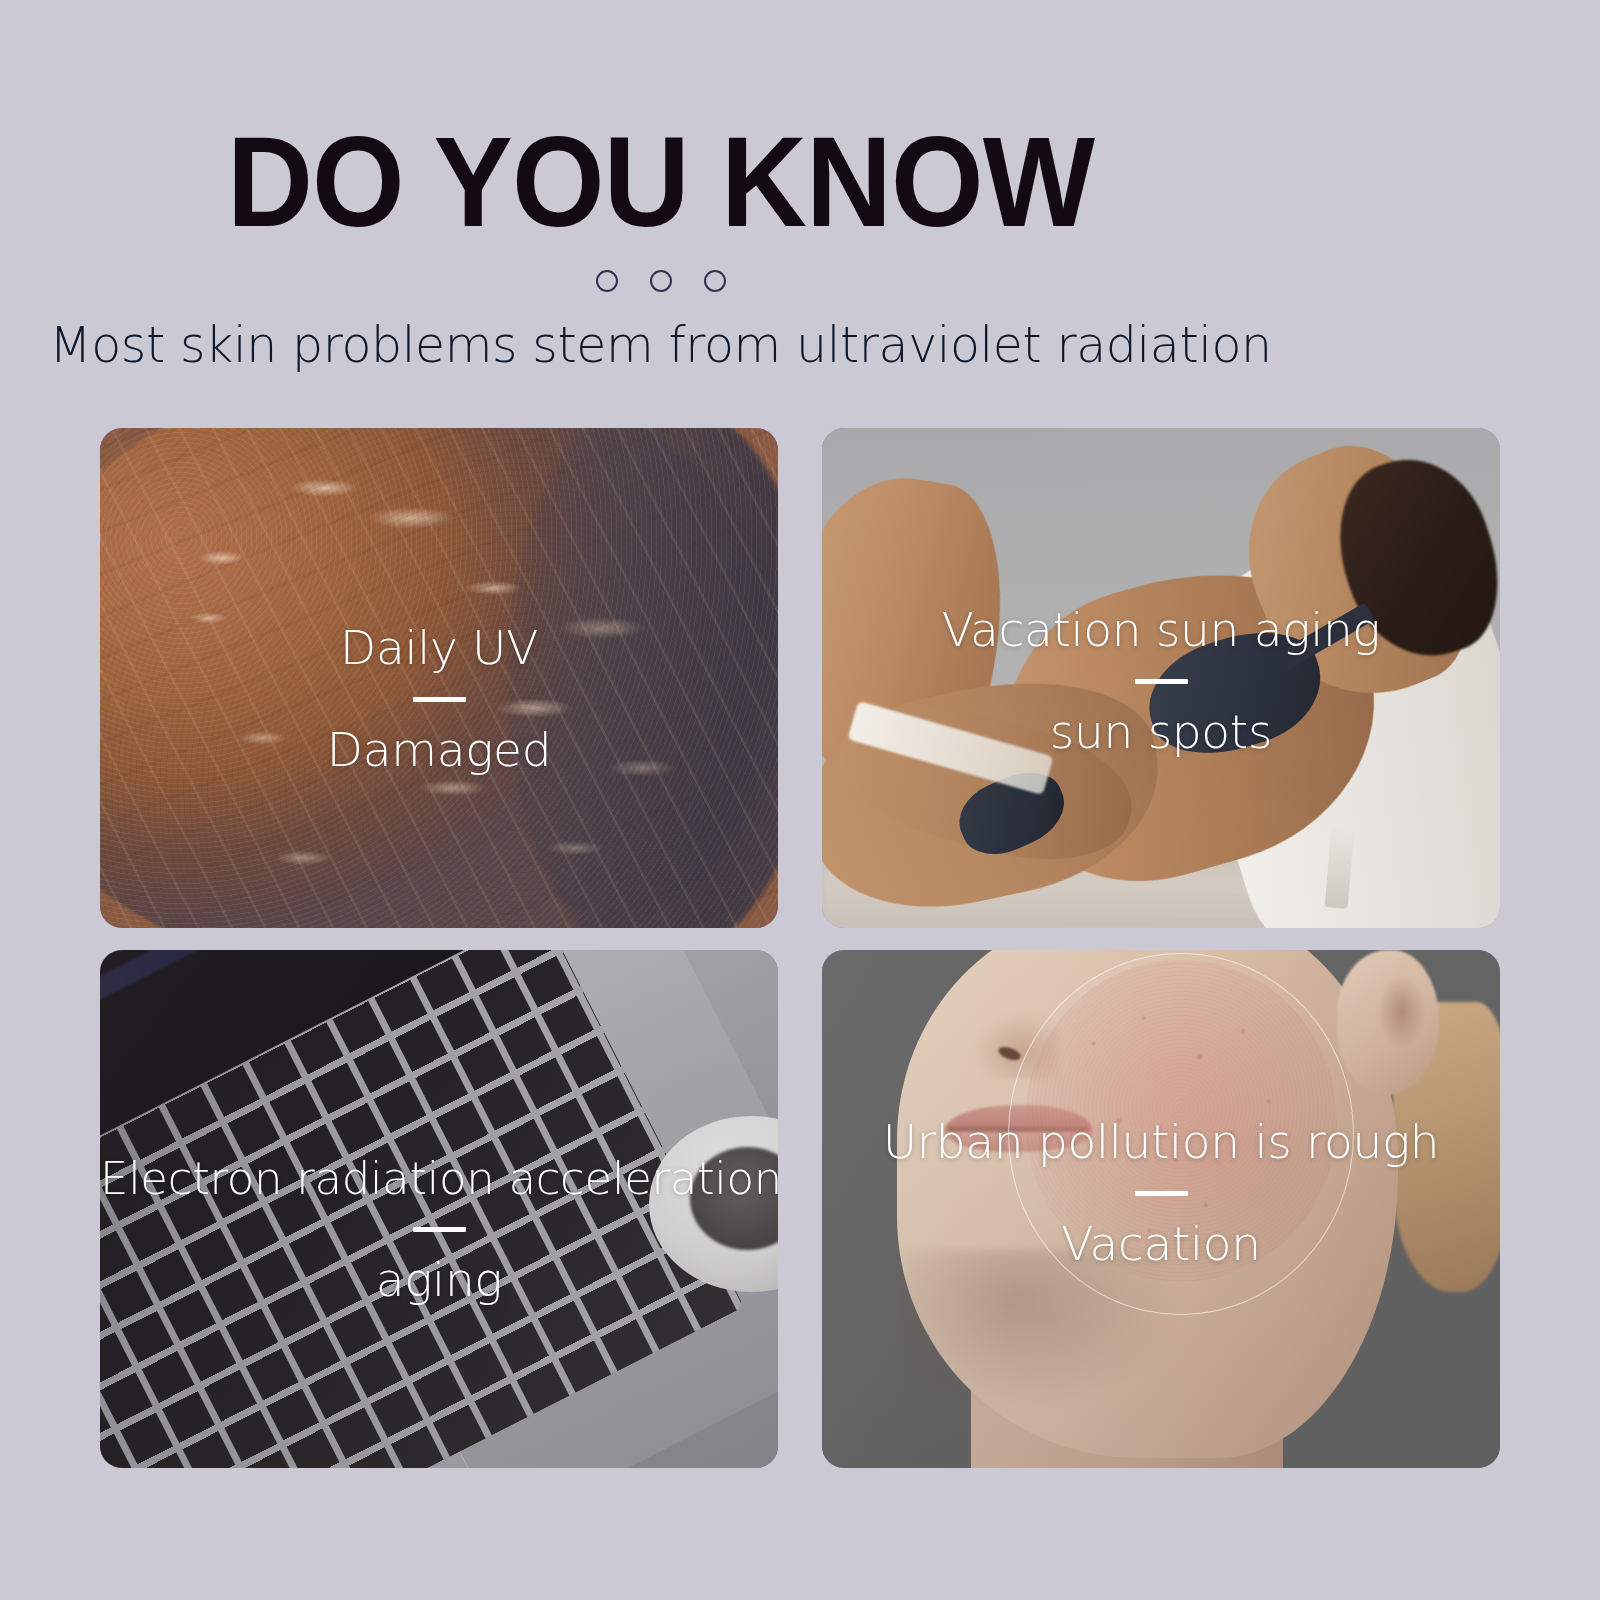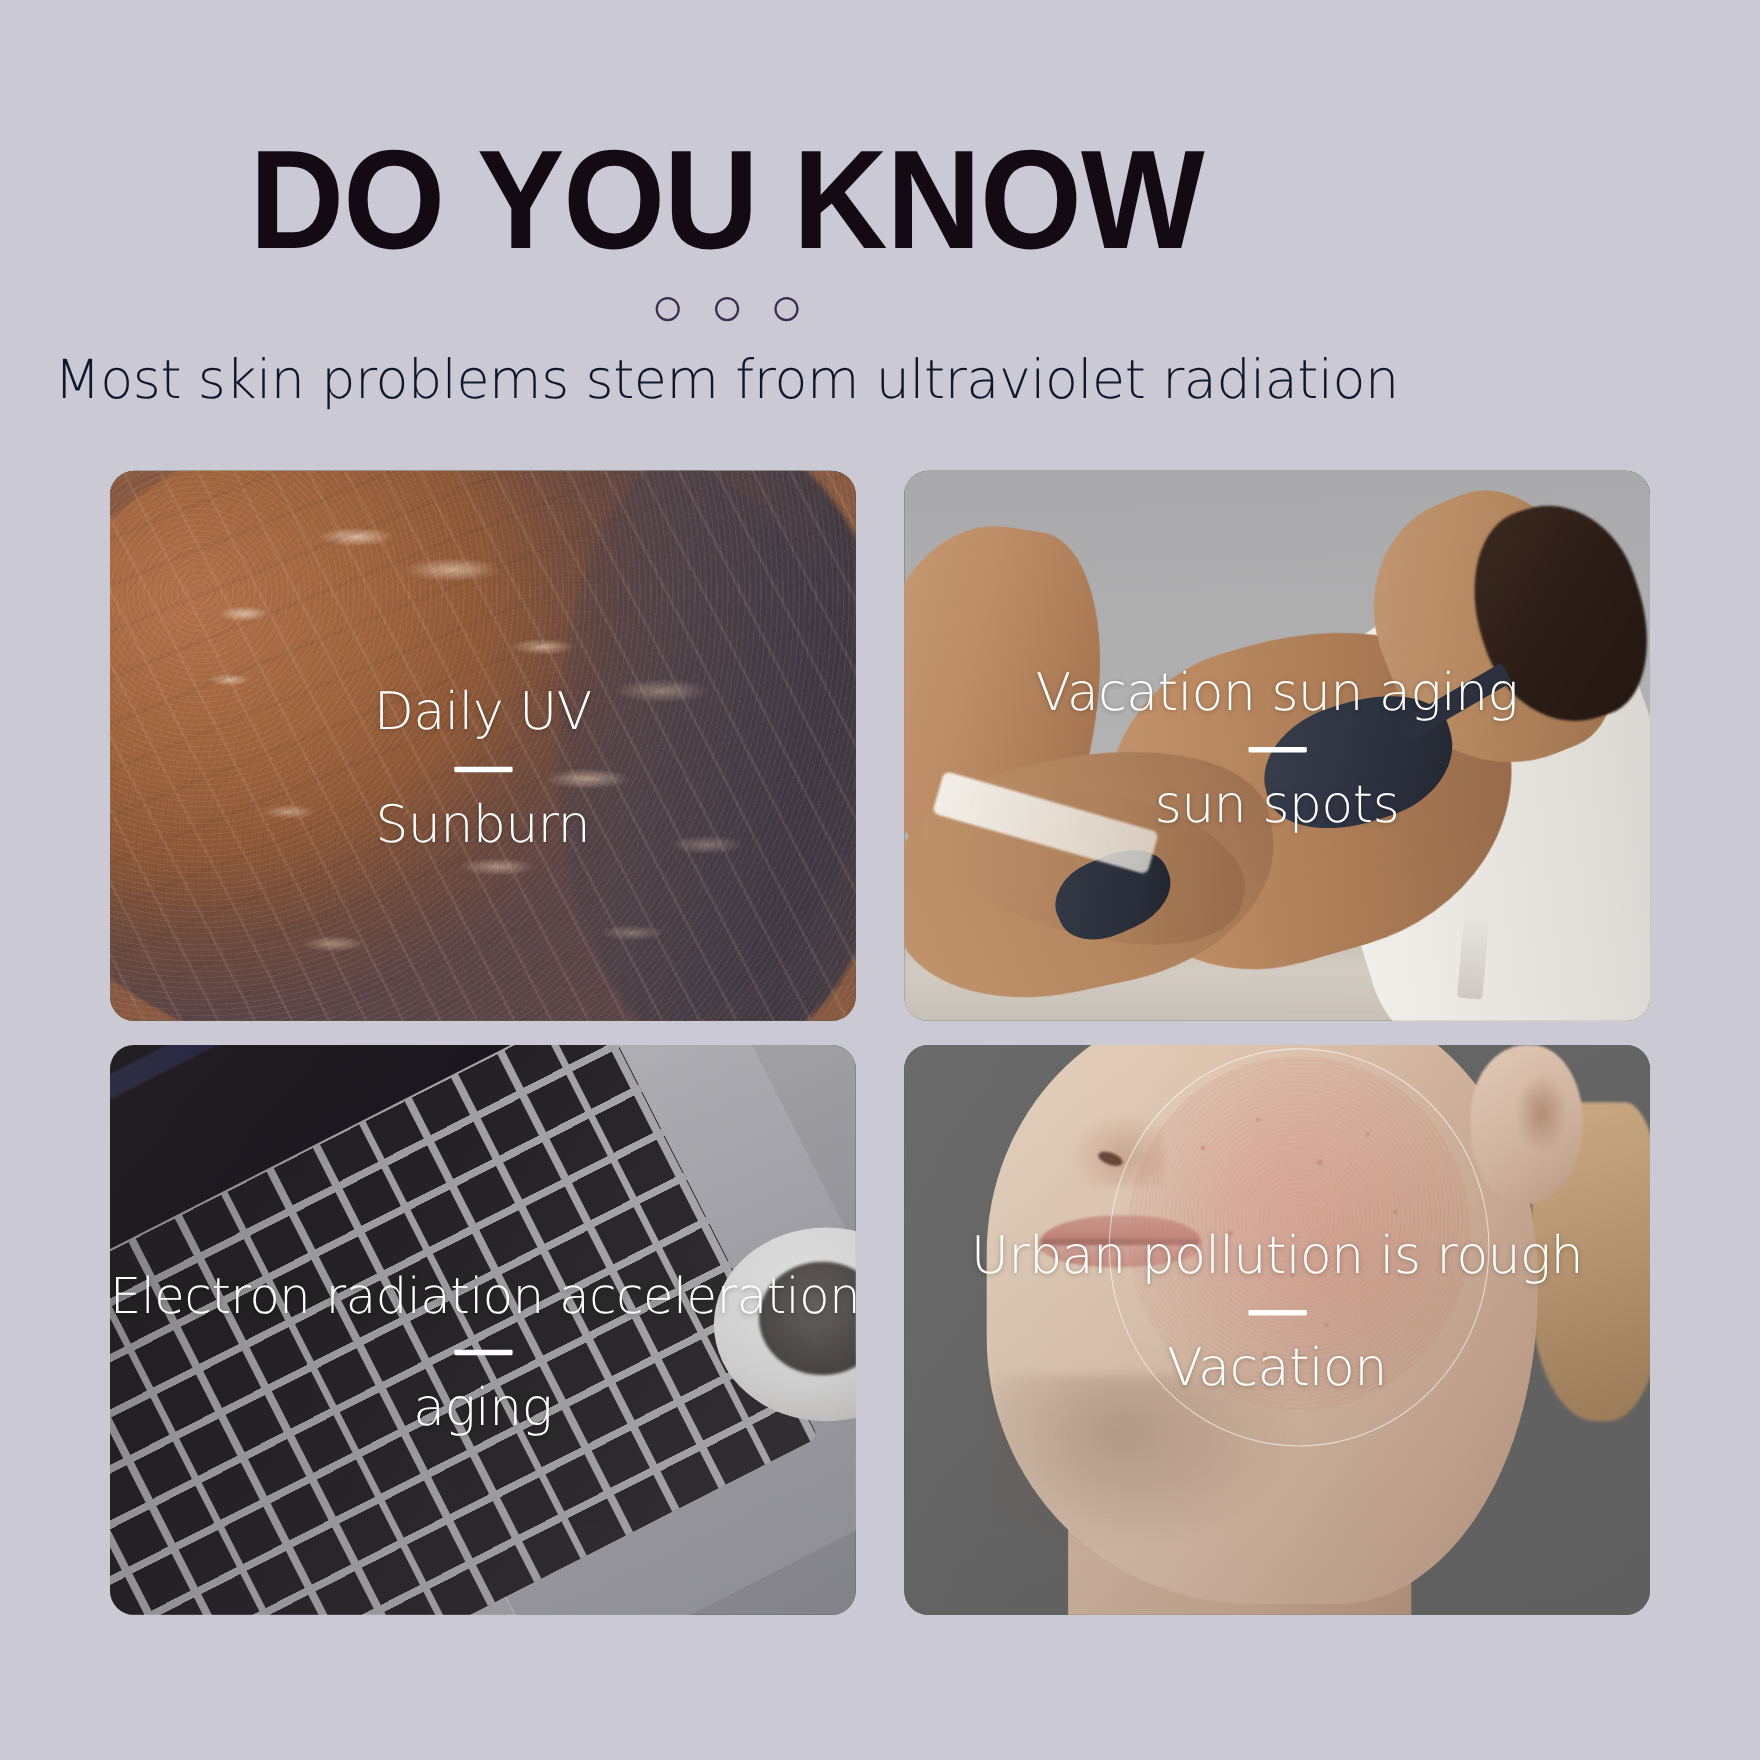--- a/index.html
+++ b/index.html
@@ -63,21 +63,21 @@
     grid-template-columns:678px 678px;
     grid-template-rows:500px 518px;
     column-gap:44px;
     row-gap:22px;
   }
 
   .card {
     position:relative;
     border-radius:22px;
     overflow:hidden;
-    background:#14532d;
+    background:#8b5cf6;
     padding-left:33px;
   }
 
   .art { position:absolute; inset:0; }
 
   .card-caption {
     position:absolute;
     left:0; right:0;
     text-align:center;
     color:#ffffff;
@@ -489,21 +489,21 @@
       <div class="art c1-bg">
         <div class="c1-shoulder"></div>
         <div class="c1-dark"></div>
         <div class="c1-flakes"></div>
         <div class="c1-cracks"></div>
         <div class="c1-grain"></div>
       </div>
       <div class="card-caption cap-pos-1">
         <div class="cap-line">Daily UV</div>
         <div class="cap-sep"></div>
-        <div class="cap-line">Sunburn</div>
+        <div class="cap-line">Damaged</div>
       </div>
     </div>
 
     <div class="card">
       <div class="art c2-bg">
         <div class="c2-floor"></div>
         <div class="c2-chair"></div>
         <div class="c2-chairleg"></div>
         <div class="c2-thigh"></div>
         <div class="c2-torso"></div>

